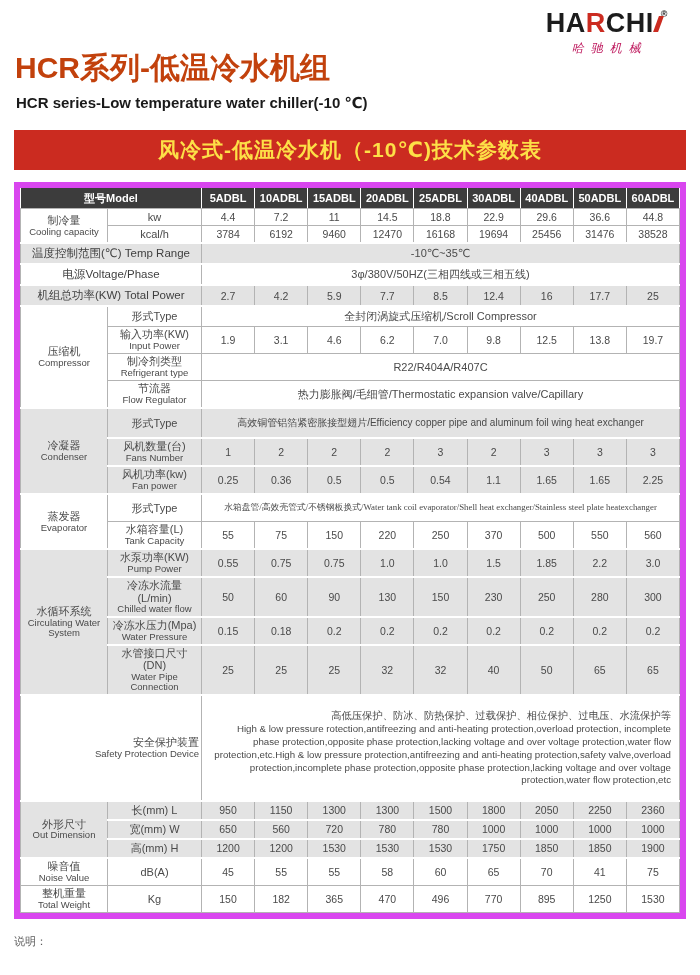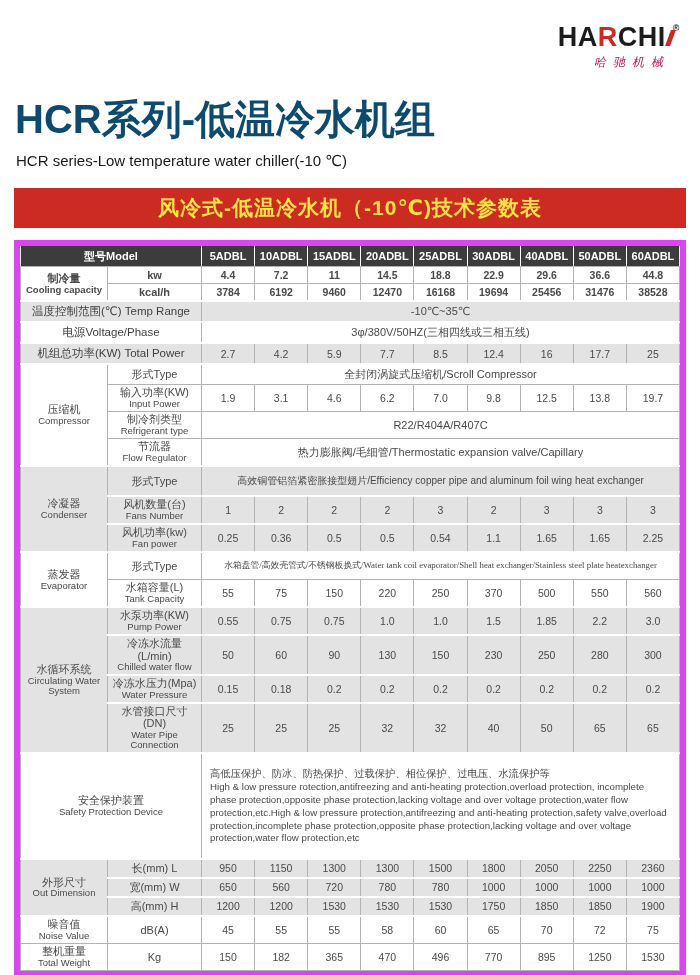--- a/index.html
+++ b/index.html
@@ -1,29 +1,29 @@
 <!DOCTYPE html>
 <html style="--accent-red: #cb2b20; --table-header-bg: #3c3c3c; --row-gray: #e3e3e3;"><head>
 <meta charset="utf-8">
 <style>
   html,body{margin:0;padding:0;background:#ffffff;}
   body{width:700px;height:975px;font-family:"Liberation Sans","DejaVu Sans",sans-serif;overflow:hidden;}
   .page{position:relative;width:700px;height:975px;box-sizing:border-box;background:#fff;}
 
   
-  .logo{position:absolute;top:10px;right:20px;text-align:center;margin-top:14px;}
+  .logo{position:absolute;top:10px;right:32px;text-align:left;}
   .wordmark{font-weight:900;font-size:27px;letter-spacing:.5px;color:#1c1c1c;line-height:1;white-space:nowrap;}
   .wordmark .red{color:var(--accent-red,#cb2b20);}
   .wedge{display:inline-block;width:5px;height:16px;background:var(--accent-red,#cb2b20);transform:skewX(-20deg);margin-left:2px;}
   .reg{font-size:9px;vertical-align:top;font-weight:bold;color:#1c1c1c;}
   .logo-sub{color:#be185d;font-style:italic;letter-spacing:7px;font-size:12px;margin-top:3px;padding-left:26px;white-space:nowrap;}
 
   
-  .title{margin:0;padding:92px 0 0 15px;font-size:40px;font-weight:bold;color:#0c4a6e;letter-spacing:0;}
-  .subtitle{margin:5px 0 0 16px;font-size:15px;color:#1a1a1a;}
+  .title{margin:0;padding:48px 0 0 15px;font-size:30px;font-weight:bold;color:#c2410c;letter-spacing:0;}
+  .subtitle{margin:5px 0 0 16px;font-size:15px;color:#1a1a1a;font-weight:bold;}
 
   .banner{margin:18px 14px 0;background:var(--accent-red,#cb2b20);color:#fde047;font-weight:bold;
           font-size:21px;text-align:center;height:40px;line-height:40px;letter-spacing:1px;}
 
   
   .tablewrap{margin:12px 14px 0;border:6px solid #d946ef;}
   table{width:100%;border-collapse:collapse;table-layout:fixed;color:#4a4a4a;}
   th,td{border:1px solid #b3b3b3;text-align:center;vertical-align:middle;padding:1px 2px;overflow:hidden;}
   thead th{background:var(--table-header-bg,#3c3c3c);color:#fff;font-size:11px;font-weight:bold;height:18px;
            border:1px solid #fff;border-top:none;border-bottom:1px solid #b3b3b3;}
@@ -31,27 +31,27 @@
   tr.g td{background:var(--row-gray,#e3e3e3);border-top:2px solid #fff;border-bottom:2px solid #fff;}
 
   .cn{display:block;font-size:11px;line-height:1.15;}
   .en{display:block;font-size:9.5px;line-height:1.1;}
   .lblspan{font-size:11.5px;color:#3f3f3f;}
   .unit{font-size:11px;}
   .val{font-size:11px;}
   .val.sm{font-size:10px;}
   .val.xs{font-size:8.8px;font-family:Liberation Serif, serif;}
 
-  .r-kw td{height:14px;font-weight:bold;}
+  .r-kw td{height:14px;}
   .r-single td{height:17px;}
   .r-two td{height:24px;}
   .r-type2 td{height:26px;}
   .r-three td{height:34px;}
   .r-dim td{height:14px;}
-  .r-safety td{height:96px;}
+  .r-safety td{height:96px;text-align:right;}
 
   .safety-val{text-align:left;padding:4px 8px;line-height:1.32;}
   .s-cn{font-size:10.3px;margin-bottom:1px;}
   .s-en{font-size:9.7px;}
 
   
   .notes{margin:15px 14px 0;font-size:11px;color:#5c5c5c;line-height:1.45;}
   .notes-title{margin-bottom:1px;}
 </style>
 </head>
@@ -375,21 +375,21 @@
           <span class="en">Noise Value</span>
         </td>
         <td class="unit">dB(A)</td>
       <td>45</td>
             <td>55</td>
             <td>55</td>
             <td>58</td>
             <td>60</td>
             <td>65</td>
             <td>70</td>
-            <td>72</td>
+            <td>41</td>
             <td>75</td>
           </tr>
       <tr class="w r-two">
         <td>
           <span class="cn">整机重量</span>
           <span class="en">Total Weight</span>
         </td>
         <td class="unit">Kg</td>
       <td>150</td>
             <td>182</td>

